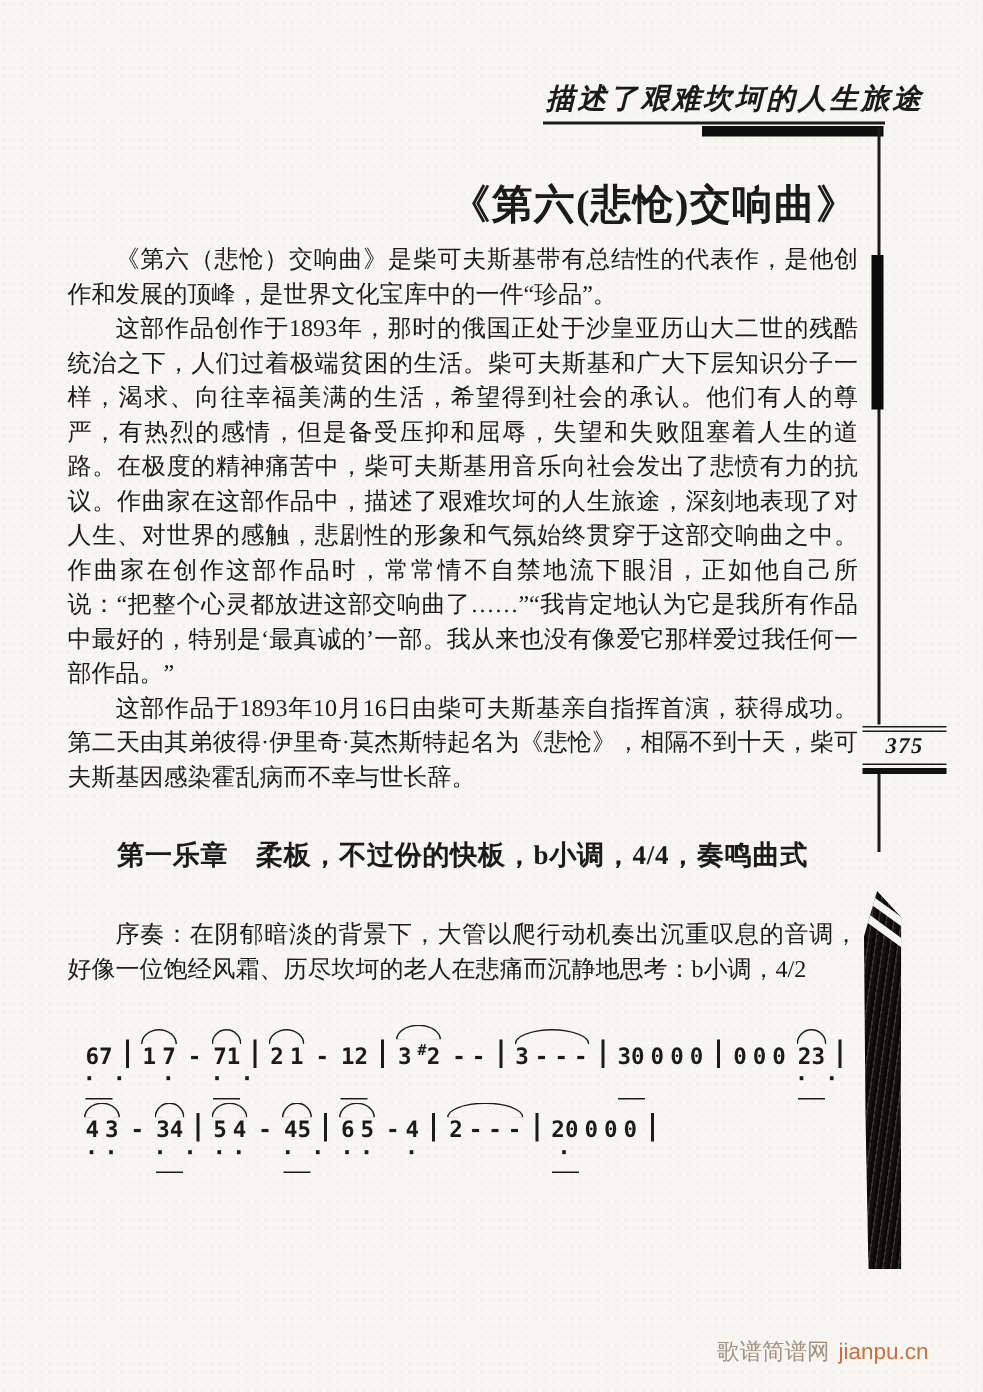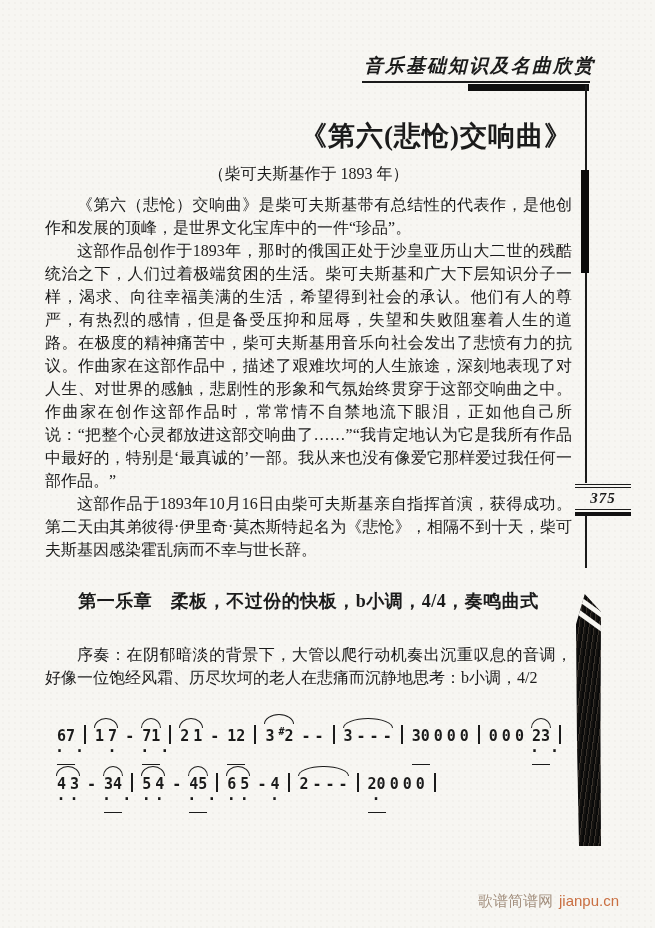--- a/index.html
+++ b/index.html
@@ -62,41 +62,40 @@
   
   .footer{position:absolute;left:478px;top:892px;font-size:15px;font-family:"Liberation Sans",sans-serif;white-space:nowrap;}
   .site-name{color:#a3907f;}
   .site-url{color:#c96f42;margin-left:6px;}
 </style>
 </head>
 <body>
 
 <div class="page">
 
-  <div class="header-title">音乐基础知识及名曲欣赏</div>
+  <div class="header-title">描述了艰难坎坷的人生旅途</div>
   <div class="header-underline"></div>
   <div class="header-bar"></div>
 
   <div class="vline s1"></div>
   <div class="vthick"></div>
   <div class="vline s2"></div>
 
   <div class="pagenum">
     <div class="pl"></div>
     <div class="pl"></div>
     <div class="num">375</div>
     <div class="pl"></div>
     <div class="plthick"></div>
   </div>
 
   <div class="scanband"></div>
 
   <div class="content">
     <h1 class="title">《第六(悲怆)交响曲》</h1>
-    <div class="subtitle">（柴可夫斯基作于 1893 年）</div>
 
     <div class="paras">
         <p class="para">《第六（悲怆）交响曲》是柴可夫斯基带有总结性的代表作，是他创作和发展的顶峰，是世界文化宝库中的一件“珍品”。</p>
         <p class="para">这部作品创作于1893年，那时的俄国正处于沙皇亚历山大二世的残酷统治之下，人们过着极端贫困的生活。柴可夫斯基和广大下层知识分子一样，渴求、向往幸福美满的生活，希望得到社会的承认。他们有人的尊严，有热烈的感情，但是备受压抑和屈辱，失望和失败阻塞着人生的道路。在极度的精神痛苦中，柴可夫斯基用音乐向社会发出了悲愤有力的抗议。作曲家在这部作品中，描述了艰难坎坷的人生旅途，深刻地表现了对人生、对世界的感触，悲剧性的形象和气氛始终贯穿于这部交响曲之中。作曲家在创作这部作品时，常常情不自禁地流下眼泪，正如他自己所说：“把整个心灵都放进这部交响曲了……”“我肯定地认为它是我所有作品中最好的，特别是‘最真诚的’一部。我从来也没有像爱它那样爱过我任何一部作品。”</p>
         <p class="para">这部作品于1893年10月16日由柴可夫斯基亲自指挥首演，获得成功。第二天由其弟彼得·伊里奇·莫杰斯特起名为《悲怆》，相隔不到十天，柴可夫斯基因感染霍乱病而不幸与世长辞。</p>
       </div>
 
     <h2 class="mheading">第一乐章　柔板，不过份的快板，b小调，4/4，奏鸣曲式</h2>
 
     <div class="paras paras2">

